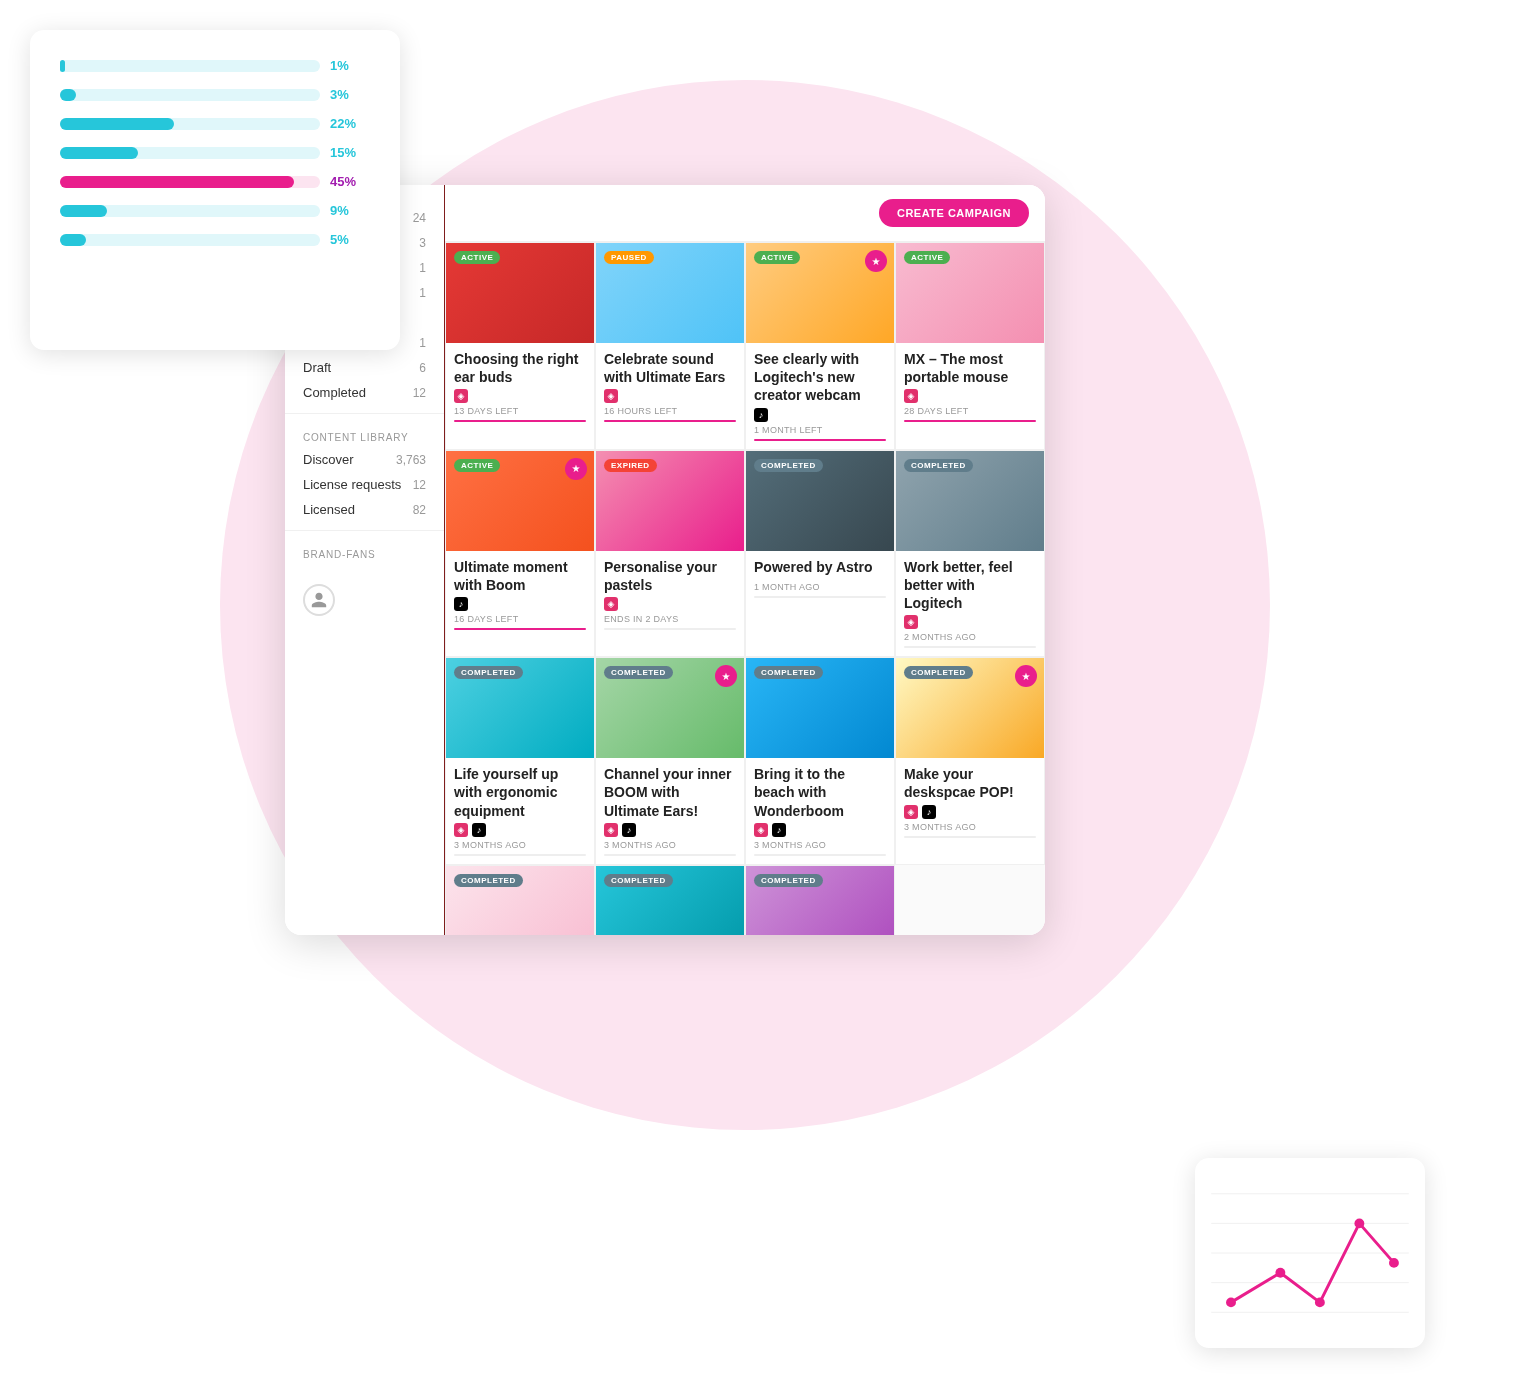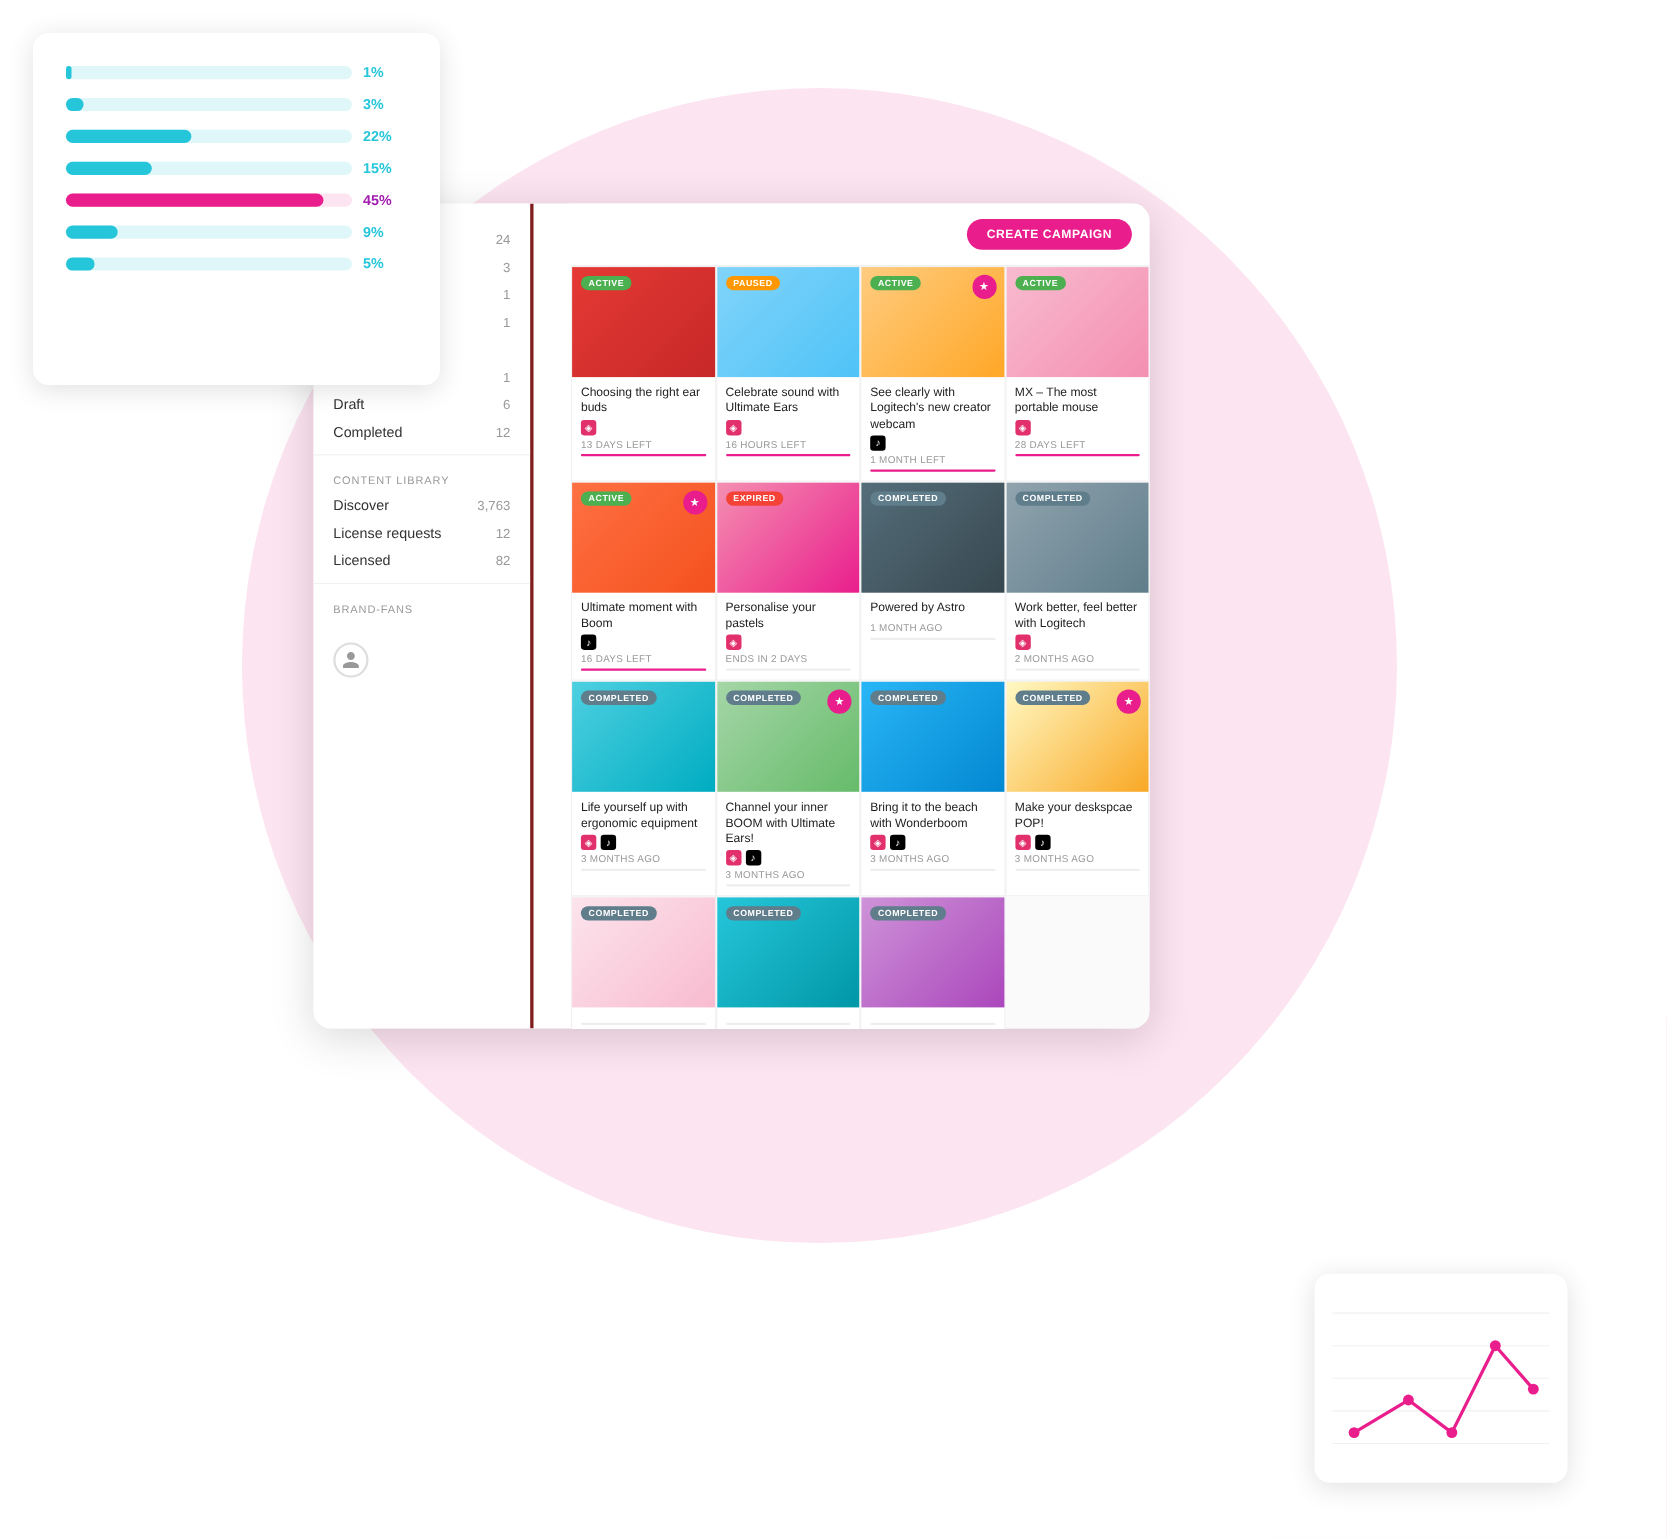--- a/index.html
+++ b/index.html
@@ -34,23 +34,23 @@
       background: #fff;
       border-radius: 16px;
       box-shadow: 0 8px 40px rgba(0,0,0,0.15);
       overflow: hidden;
       z-index: 2;
       display: flex;
     }
 
     
     .sidebar {
-      width: 200px;
+      width: 160px;
       background: #fff;
-      border-right: 3px solid #7f1d1d;
+      border-right: 1px solid #7f1d1d;
       padding: 20px 0;
       flex-shrink: 0;
       overflow-y: auto;
     }
 
     .sidebar-item {
       display: flex;
       justify-content: space-between;
       align-items: center;
       padding: 5px 18px;
@@ -95,21 +95,20 @@
       font-size: 18px;
     }
 
     
     .main-content {
       flex: 1;
       display: flex;
       flex-direction: column;
       background: #fafafa;
       overflow: hidden;
-      margin-left: 34px;
     }
 
     .top-bar {
       display: flex;
       justify-content: flex-end;
       padding: 14px 16px;
       background: #fff;
       border-bottom: 1px solid #f0f0f0;
     }
 
@@ -182,22 +181,22 @@
       z-index: 3;
       font-size: 10px;
       color: #fff;
     }
 
     .card-body {
       padding: 7px 8px 8px;
     }
 
     .card-title {
-      font-size: 11px;
-      font-weight: 400;
+      font-size: 14px;
+      font-weight: 700;
       color: #222;
       margin-bottom: 3px;
       line-height: 1.3;
     }
 
     .card-icons {
       display: flex;
       gap: 4px;
       margin-bottom: 3px;
       align-items: center;

